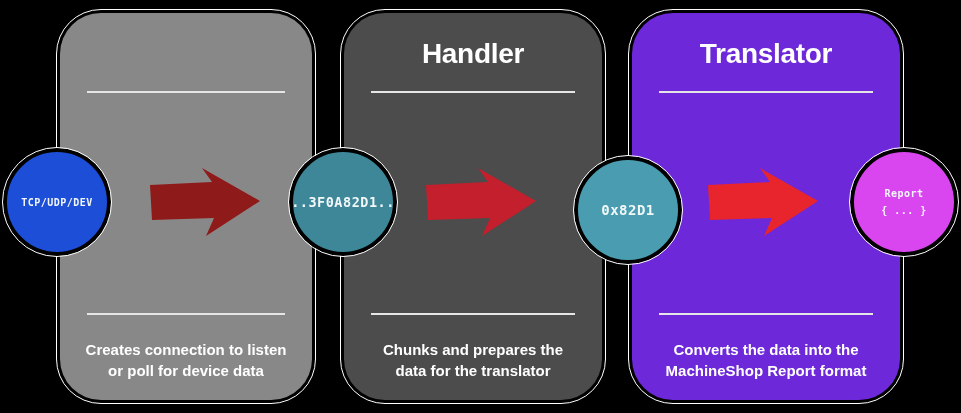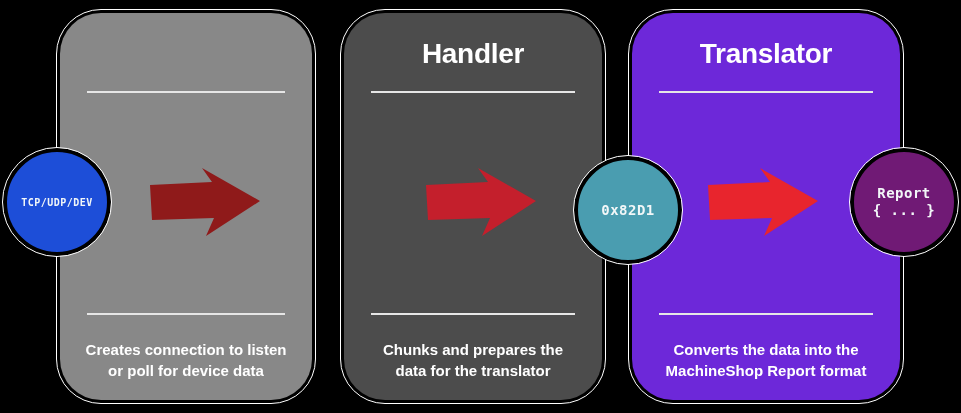--- a/index.html
+++ b/index.html
@@ -101,21 +101,21 @@
   .node-2 {
     left: 289px; top: 148px; width: 108px; height: 108px;
     background: #3d8799; font-size: 13.5px;
   }
   .node-3 {
     left: 574px; top: 156px; width: 108px; height: 108px;
     background: #4a9db0; font-size: 14px;
   }
   .node-4 {
     left: 850px; top: 148px; width: 108px; height: 108px;
-    background: #701a75; font-size: 14px;
+    background: #d946ef; font-size: 10px;
   }
 
   
   .arrow {
     position: absolute;
     top: 168px;
     width: 110px;
     height: 68px;
     z-index: 3;
   }
@@ -173,20 +173,23 @@
   <div class="arrow arrow-3">
     <svg viewBox="0 0 110 68" preserveAspectRatio="none" aria-hidden="true">
       <polygon points="0,17 62,14 52,0 110,33 56,68 64,50 2,52" fill="#e8252d"></polygon>
     </svg>
   </div>
 
   <div class="node node-1">
     <span class="node-label">TCP/UDP/DEV</span>
   </div>
 
+  <div class="node node-2">
+    <span class="node-label">..3F0A82D1..</span>
+  </div>
 
   <div class="node node-3">
     <span class="node-label">0x82D1</span>
   </div>
 
   <div class="node node-4">
     <span class="node-label">Report
 { ... }</span>
   </div>
 

